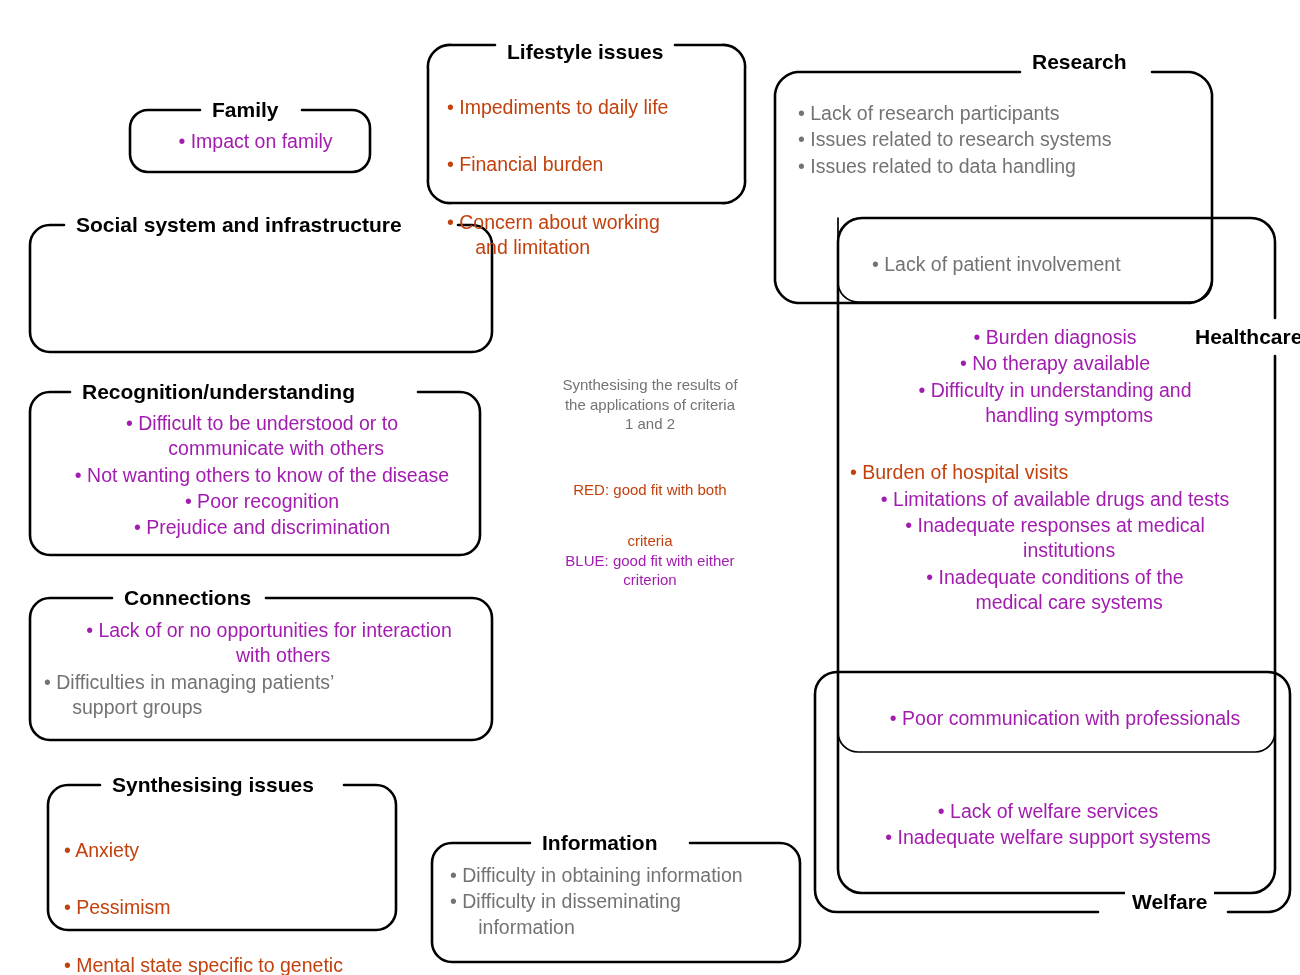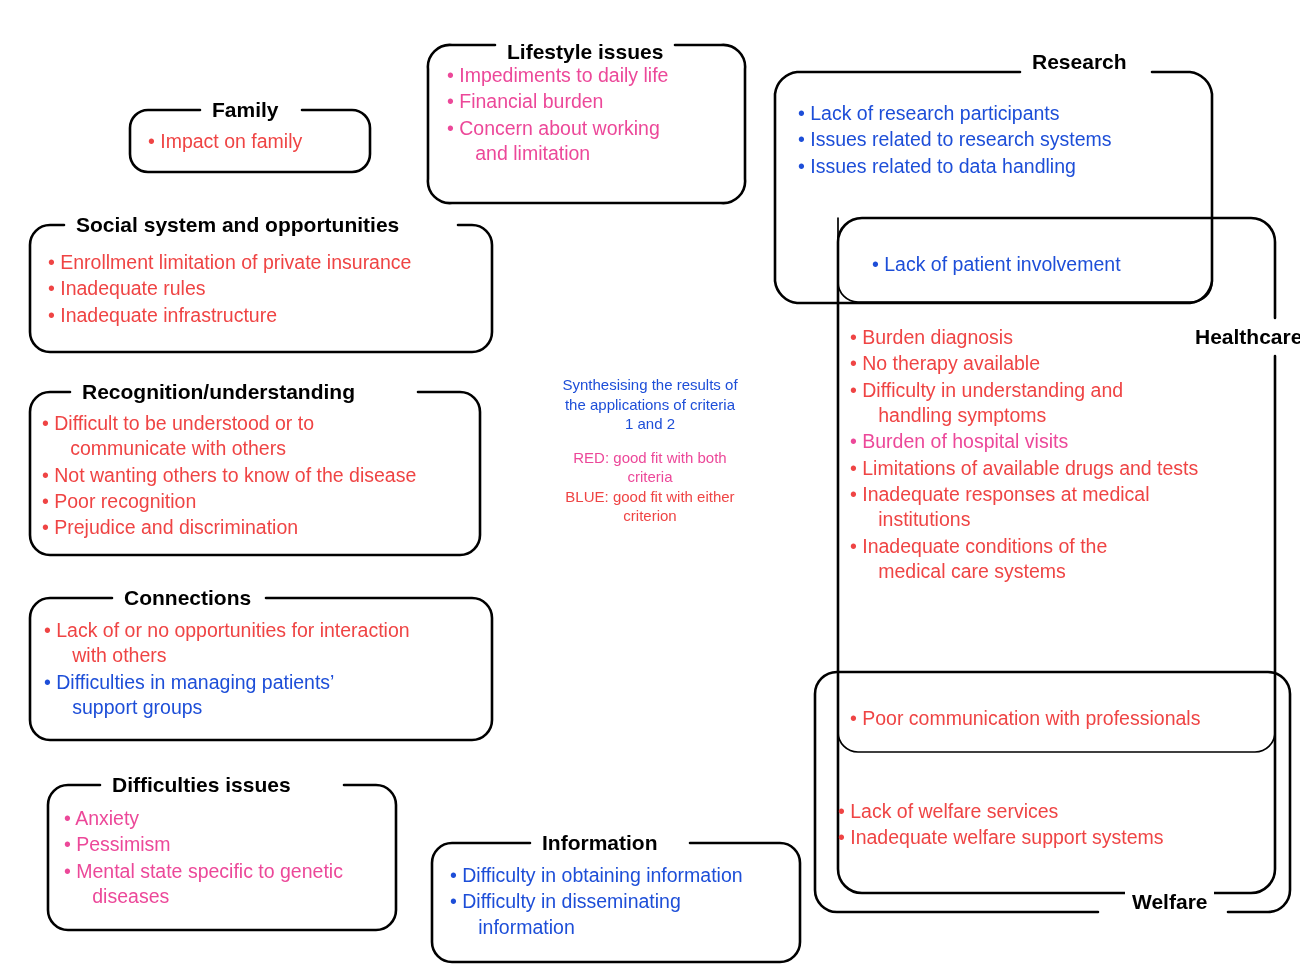--- a/index.html
+++ b/index.html
@@ -17,23 +17,23 @@
     position:absolute;font-weight:bold;font-size:21px;line-height:1;
     color:#000000;white-space:nowrap;background:#ffffff;padding:0 7px;
   }
 
   .items{position:absolute;}
   .item{
     display:block;font-size:19.5px;line-height:1.30;
     text-indent:-12px;padding-left:12px;margin-bottom:1px;
     white-space:pre-wrap;
   }
-  .blue{color:#ef4444;}
-  .red{color:#ec4899;}
-  .black{color:#1d4ed8;}
+  .blue{color:#a21caf;text-align:center;}
+  .red{color:#c2410c;margin-top:32px;}
+  .black{color:#737373;}
 
   .legend{
     position:absolute;text-align:center;font-size:15px;line-height:1.30;
   }
   .legend .ln{display:block;white-space:pre-wrap;}
 </style>
 </head>
 <body>
 
 <div id="stage">
@@ -71,45 +71,40 @@
   </div>
 
   <div class="box-title" style="left:500px;top:41px;">Lifestyle issues</div>
   <div class="items" style="left:447px;top:63px;width:290px;">
     <span class="item red">• Impediments to daily life</span>
     <span class="item red">• Financial burden</span>
     <span class="item red">• Concern about working
    and limitation</span>
   </div>
 
-  <div class="box-title" style="left:69px;top:214px;">Social system and opportunities</div>
-  <div class="items" style="left:48px;top:250px;width:440px;">
-    <span class="item blue">• Enrollment limitation of private insurance</span>
-    <span class="item blue">• Inadequate rules</span>
-    <span class="item blue">• Inadequate infrastructure</span>
-  </div>
+  <div class="box-title" style="left:69px;top:214px;">Social system and infrastructure</div>
 
   <div class="box-title" style="left:75px;top:381px;">Recognition/understanding</div>
   <div class="items" style="left:42px;top:411px;width:440px;">
     <span class="item blue">• Difficult to be understood or to
    communicate with others</span>
     <span class="item blue">• Not wanting others to know of the disease</span>
     <span class="item blue">• Poor recognition</span>
     <span class="item blue">• Prejudice and discrimination</span>
   </div>
 
   <div class="box-title" style="left:117px;top:587px;">Connections</div>
   <div class="items" style="left:44px;top:618px;width:450px;">
     <span class="item blue">• Lack of or no opportunities for interaction
    with others</span>
     <span class="item black">• Difficulties in managing patients’
    support groups</span>
   </div>
 
-  <div class="box-title" style="left:105px;top:774px;">Difficulties issues</div>
+  <div class="box-title" style="left:105px;top:774px;">Synthesising issues</div>
   <div class="items" style="left:64px;top:806px;width:330px;">
     <span class="item red">• Anxiety</span>
     <span class="item red">• Pessimism</span>
     <span class="item red">• Mental state specific to genetic
    diseases</span>
   </div>
 
   <div class="box-title" style="left:535px;top:832px;">Information</div>
   <div class="items" style="left:450px;top:863px;width:345px;">
     <span class="item black">• Difficulty in obtaining information</span>

